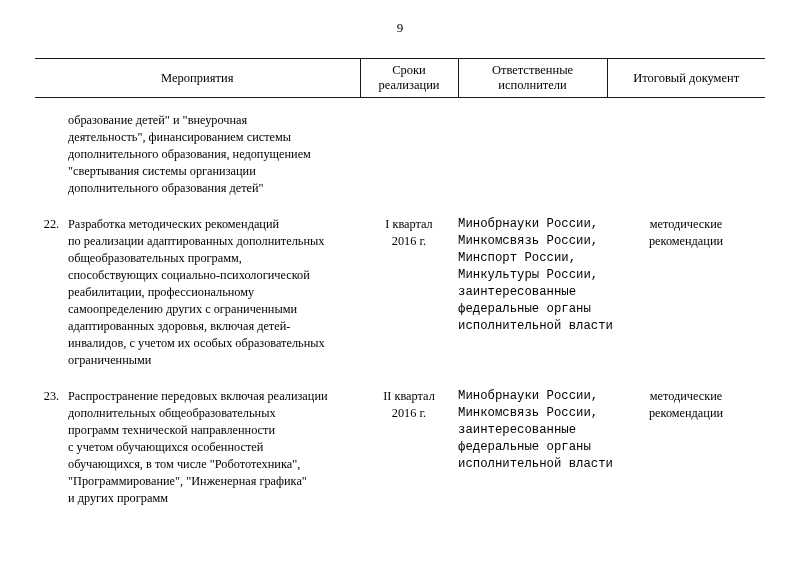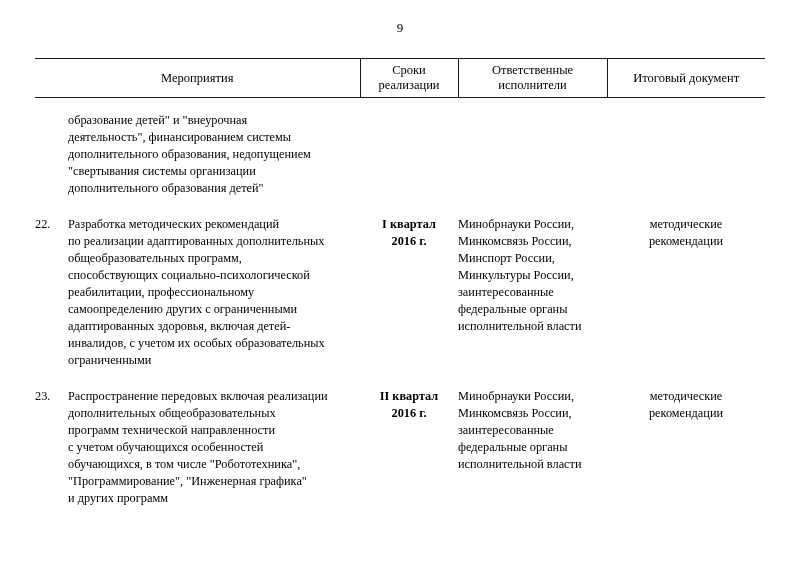--- a/index.html
+++ b/index.html
@@ -71,38 +71,38 @@
   .col-term  { width: 98px; }
   .col-resp  { width: 149px; }
   .col-doc   { width: 158px; }
 
   
   .body-cell {
     font-size: 12.3px;
     line-height: 17px;
   }
   .cell-num {
-    text-align: left;
+    text-align: center;
     padding-right: 8px;
     white-space: nowrap;
   }
   .cell-event {
     text-align: left;
     padding-left: 0px;
     padding-right: 10px;
   }
   .cell-term {
     text-align: center;
     padding: 0 4px;
-    font-weight: bold;
   }
   .cell-resp {
     text-align: left;
     padding-left: 9px;
     padding-right: 6px;
+    font-family: Liberation Mono, monospace;
   }
   .cell-doc {
     text-align: center;
     padding-left: 13px;
     padding-right: 4px;
   }
 
   .spacer-row td { height: 14px; font-size: 0; line-height: 0; }
   .gap-row td    { height: 19px; font-size: 0; line-height: 0; }
 

